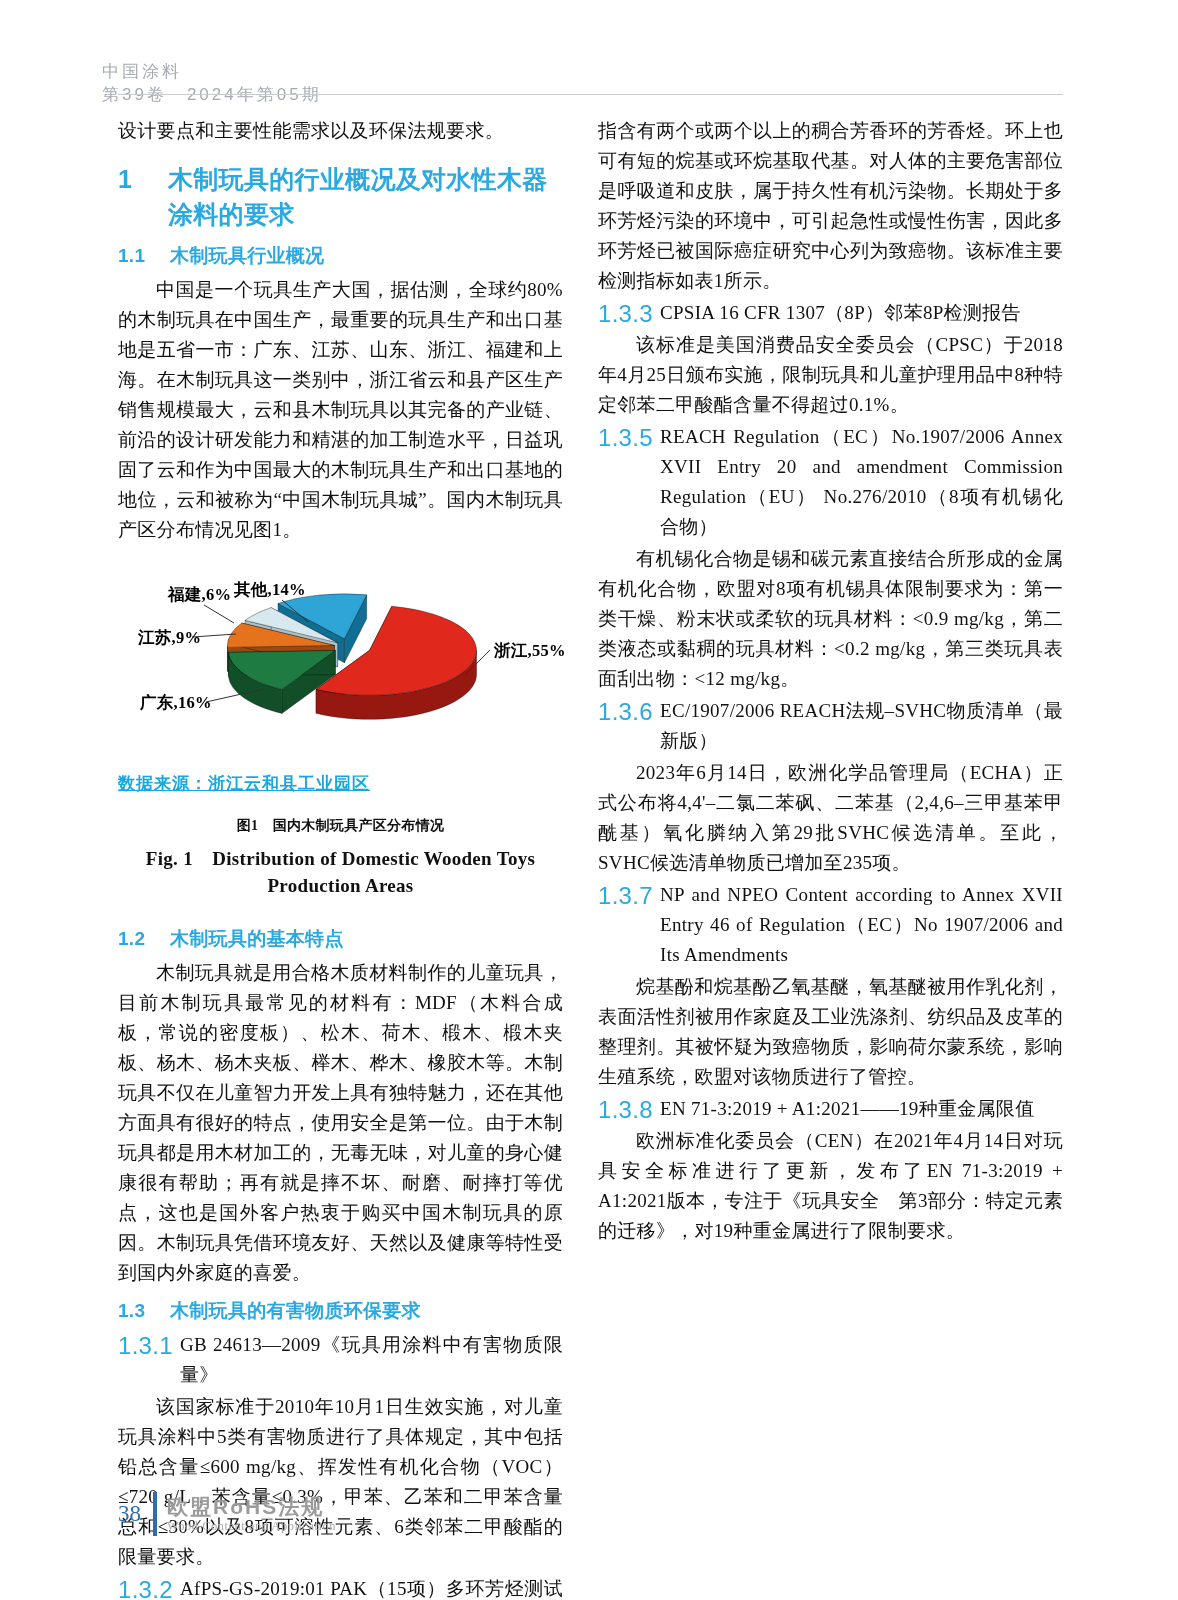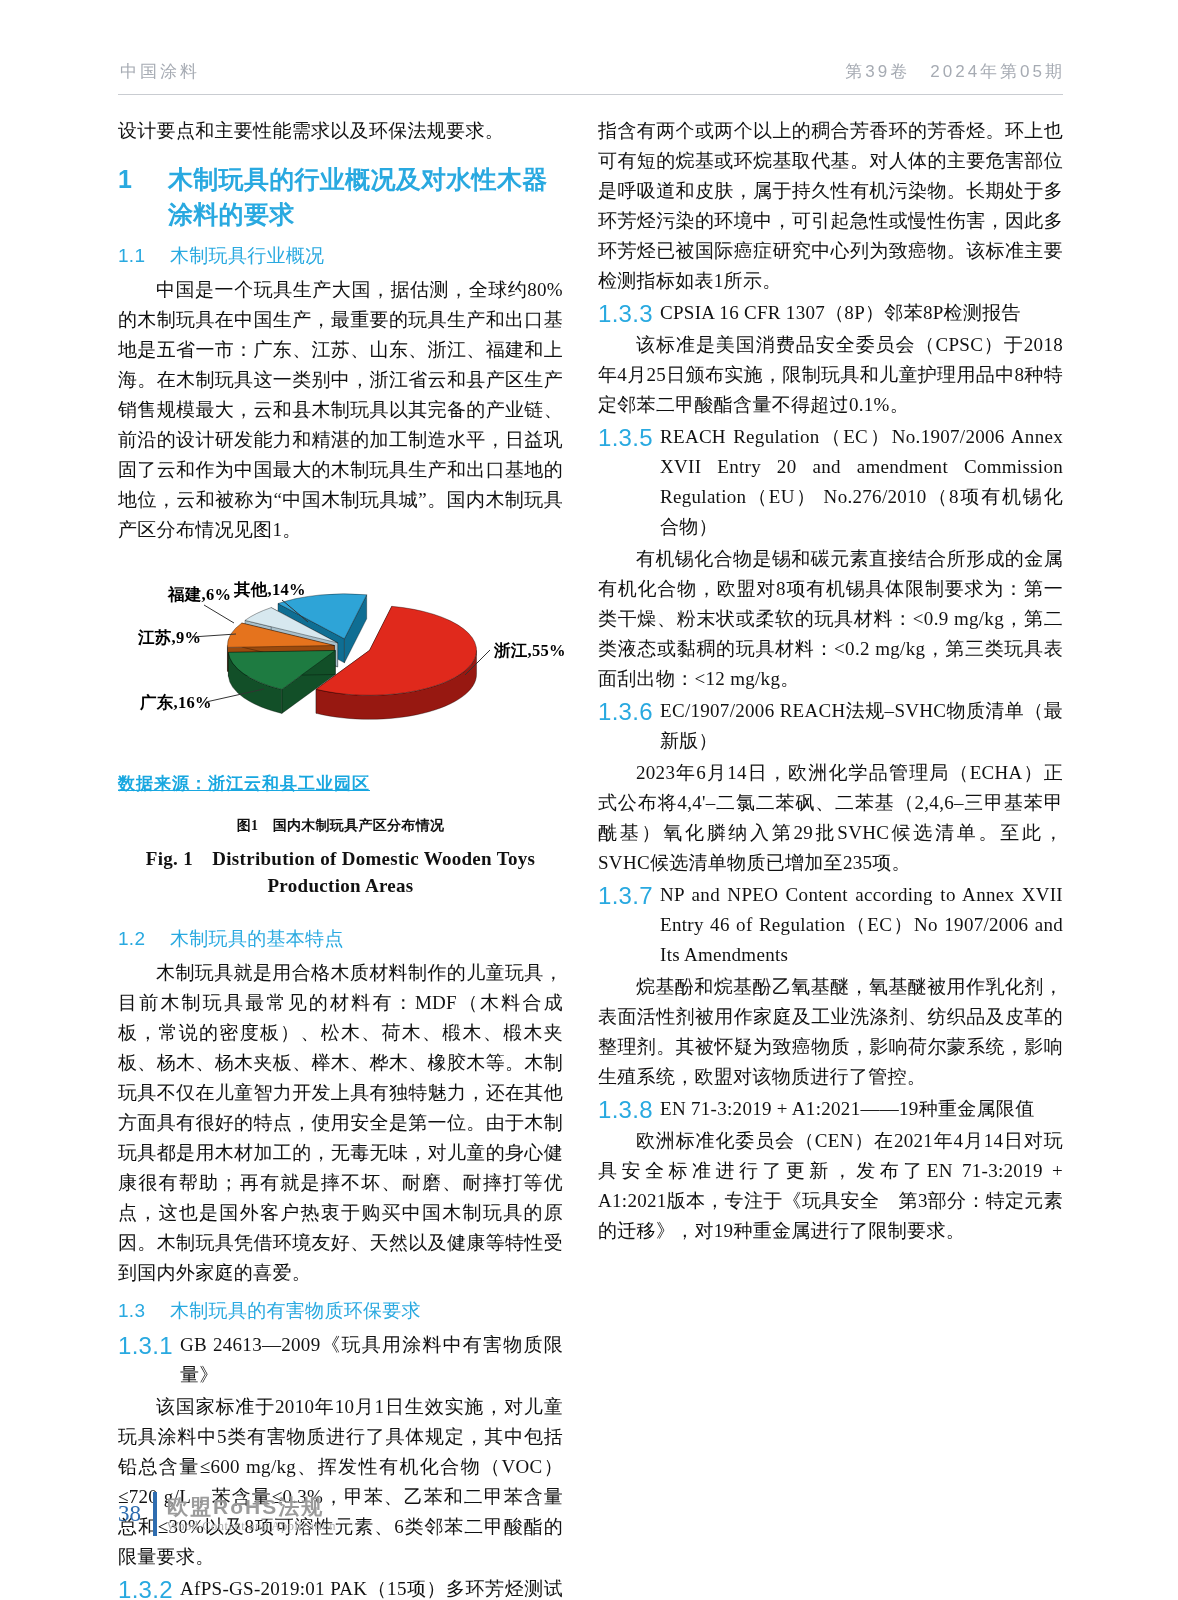--- a/index.html
+++ b/index.html
@@ -2,24 +2,25 @@
 <html><head>
 <meta charset="utf-8">
 <style>
   html,body{margin:0;padding:0;background:#ffffff;}
   .page{
     position:relative;width:1178px;height:1600px;background:#fff;
     font-family:"Liberation Serif", serif;color:#111;overflow:hidden;
   }
   
   .header{
-    position:absolute;top:60px;left:120px;width:945px;
-    display:flex;justify-content:space-between;align-items:flex-end;
+    position:absolute;top:60px;left:102px;width:945px;
+    display:flex;justify-content:space-between;align-items:flex-start;
     color:#a6abb3;font-size:17px;letter-spacing:3px;
     font-family:"Liberation Sans", sans-serif;
+    flex-direction:column;
   }
   .header-rule{
     position:absolute;top:94px;left:118px;width:945px;
     border-top:1.5px solid #c9ccd1;height:0;
   }
   
   .col{
     position:absolute;top:116px;font-size:19px;line-height:30px;
     text-align:justify;letter-spacing:0.3px;
   }
@@ -30,21 +31,21 @@
   .noindent{text-indent:0;}
   
   .h1{
     display:flex;color:var(--accent,#29a9e0);
     font-family:"Liberation Sans", sans-serif;font-weight:bold;
     font-size:25px;line-height:35px;margin:16px 0 10px 0;text-align:left;
   }
   .h1 .num{flex:none;width:50px;}
   .h2{
     color:var(--accent,#29a9e0);font-family:"Liberation Sans", sans-serif;
-    font-weight:normal;font-size:19px;line-height:28px;margin:9px 0 5px 0;text-align:left;
+    font-weight:bold;font-size:19px;line-height:28px;margin:9px 0 5px 0;text-align:left;
   }
   .h2 .num{display:inline-block;min-width:30px;margin-right:22px;}
   .sub{position:relative;padding-left:62px;margin:2px 0;text-align:justify;}
   .sub .num{
     position:absolute;left:0;top:1px;color:var(--accent,#29a9e0);
     font-family:"Liberation Sans", sans-serif;font-size:24px;font-weight:normal;
   }
   
   .figure{margin-top:16px;}
   .figure svg{display:block;margin-left:6px;}

